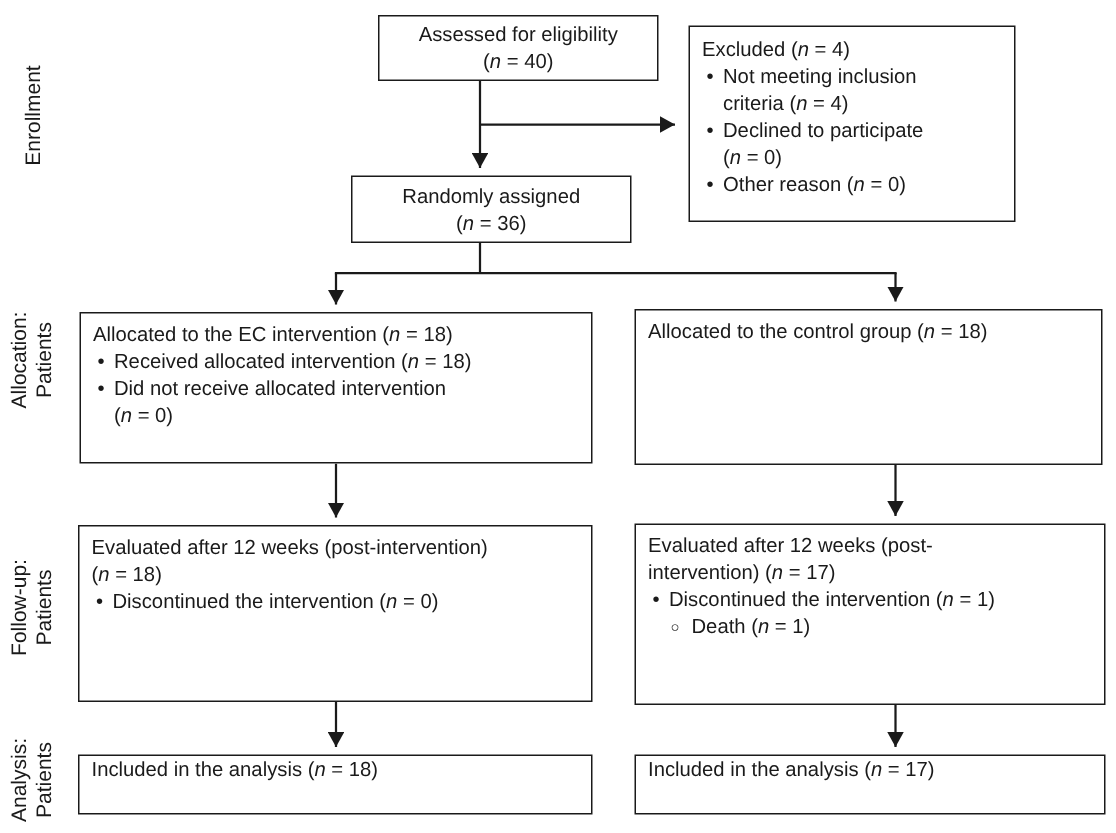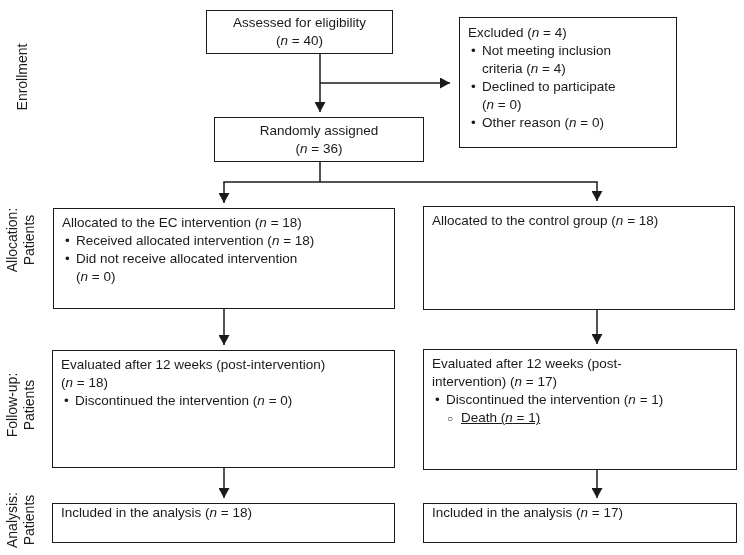--- a/index.html
+++ b/index.html
@@ -24,20 +24,21 @@
     border: 1.5px solid #1a1a1a;
     background: #ffffff;
     padding: 5px 8px;
   }
   .box.center {
     display: flex;
     align-items: center;
     justify-content: center;
     text-align: center;
     padding: 2px 4px;
+    margin-left: 46px;
   }
   .box.vcenter {
     display: flex;
     align-items: flex-start;
     padding-top: 0;
     padding-bottom: 0;
   }
   .bullets {
     margin: 0;
     padding: 0;
@@ -53,21 +54,20 @@
     left: 3px;
   }
   .sub-bullets {
     margin: 0;
     padding: 0;
     list-style: none;
   }
   .sub-bullets li {
     position: relative;
     padding-left: 15px;
-    text-decoration: underline;
   }
   .sub-bullets li::before {
     content: "\25CB";
     position: absolute;
     left: 1px;
     top: 1px;
     font-size: 10px;
   }
   .stage-label {
     position: absolute;
@@ -127,21 +127,21 @@
 
   <div class="box" style="left:459px; top:17px; width:218px; height:131px; padding:6px 8px;">
     <div>Excluded (<i>n</i> = 4)</div>
     <ul class="bullets">
       <li>Not meeting inclusion<br>criteria (<i>n</i> = 4)</li>
       <li>Declined to participate<br>(<i>n</i> = 0)</li>
       <li>Other reason (<i>n</i> = 0)</li>
     </ul>
   </div>
 
-  <div class="box center" style="left:214px; top:117px; width:210px; height:45px;text-align:center;">
+  <div class="box center" style="left:188px; top:117px; width:187px; height:45px;text-align:center;">
     <div>Randomly assigned<br>(<i>n</i> = 36)</div>
   </div>
 
   <div class="box" style="left:53px; top:208px; width:342px; height:101px;">
     <div>Allocated to the EC intervention (<i>n</i> = 18)</div>
     <ul class="bullets">
       <li>Received allocated intervention (<i>n</i> = 18)</li>
       <li>Did not receive allocated intervention<br>(<i>n</i> = 0)</li>
     </ul>
   </div>

